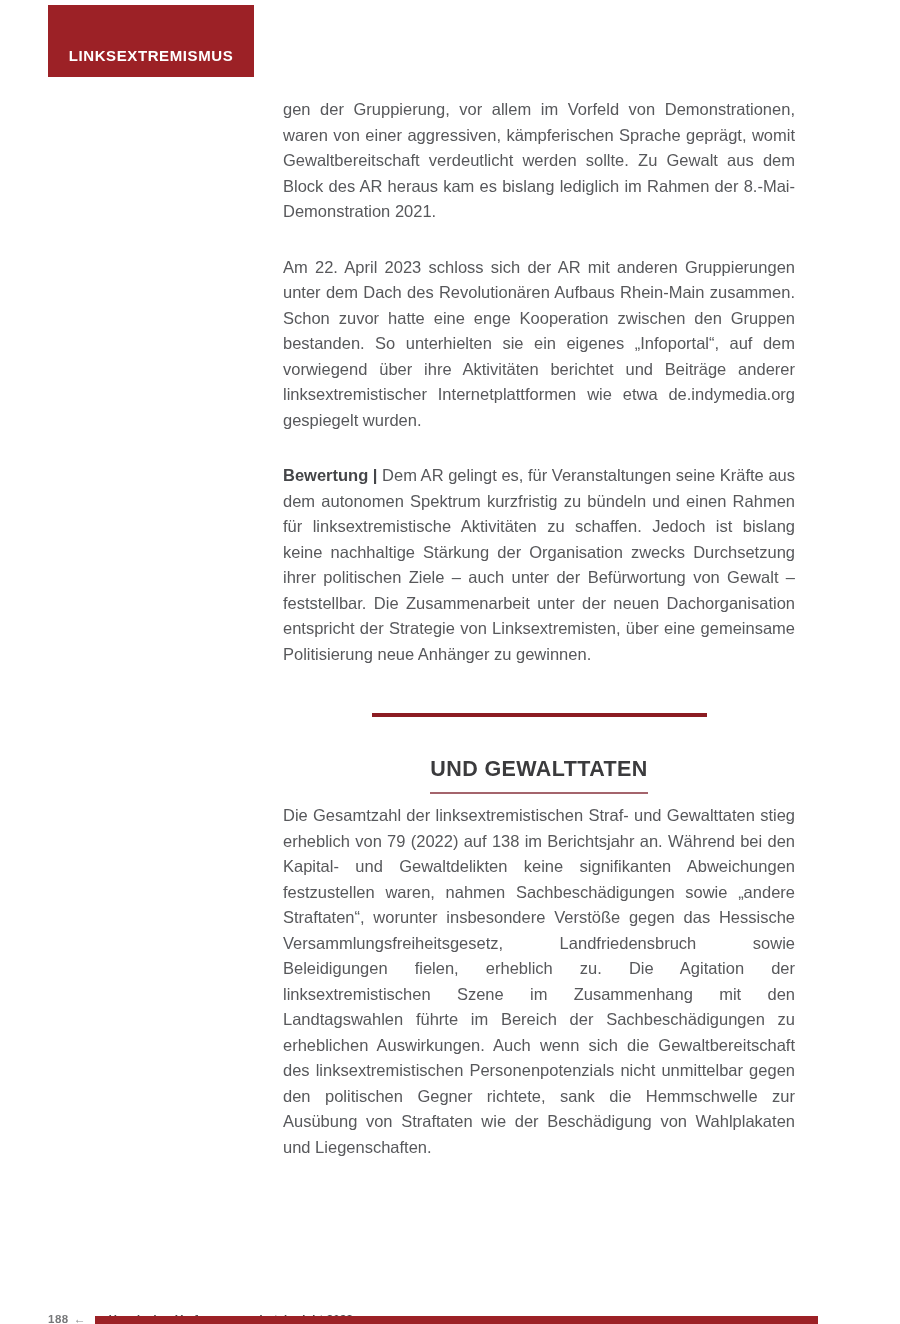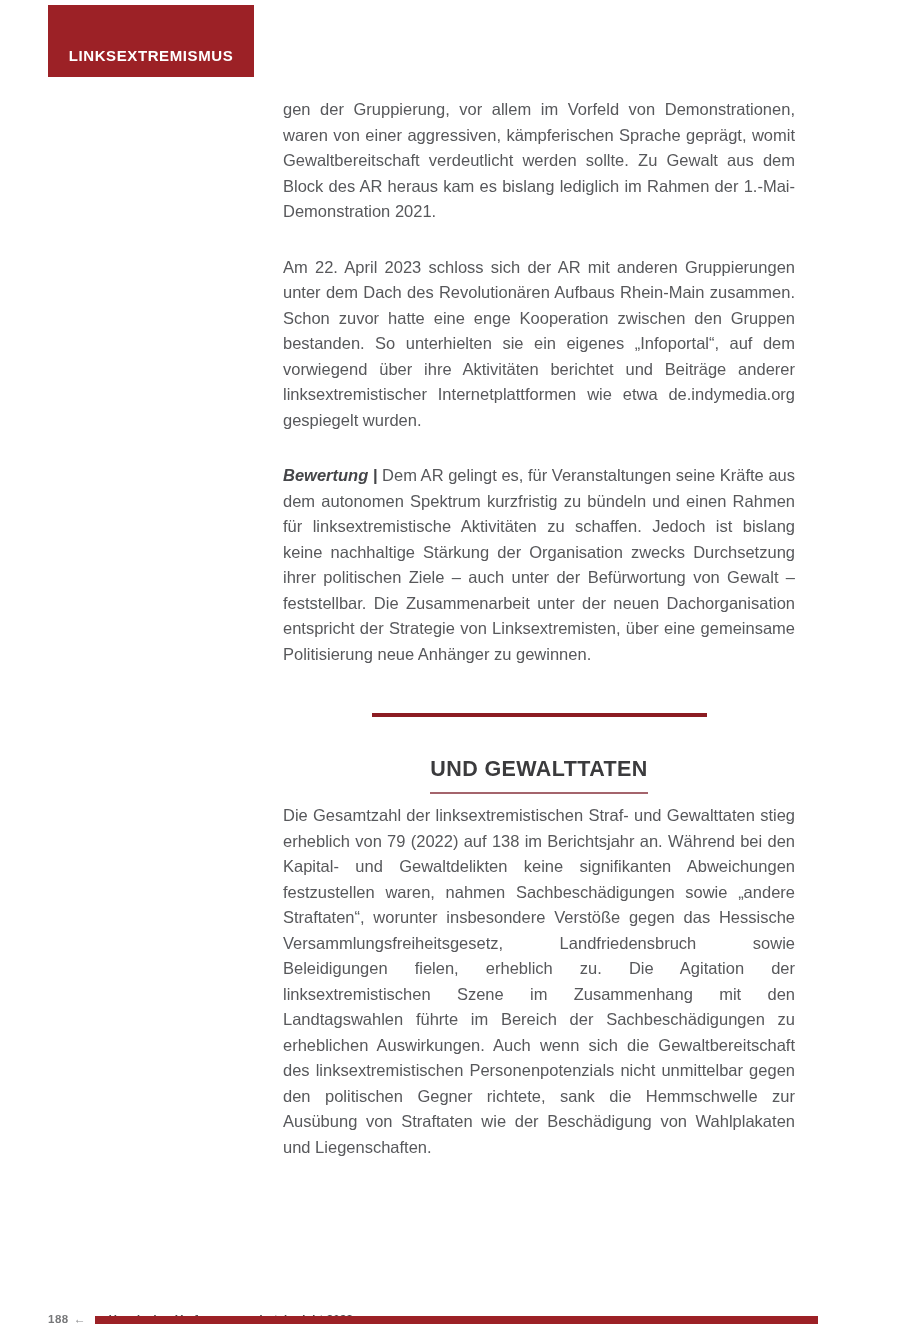--- a/index.html
+++ b/index.html
@@ -38,21 +38,21 @@
     position: absolute;
     left: 283px;
     top: 97px;
     width: 512px;
     color: #57585b;
     font-size: 16.5px;
     line-height: 25.5px;
     text-align: justify;
   }
   .text-column p.body { margin-bottom: 30px; }
-  .eval-label { color: #454649; font-weight: bold; font-style: italic; }
+  .eval-label { color: #454649; font-weight: bold; }
 
   
   .section-heading-block {
     margin-top: 46px;
     margin-bottom: 9px;
     text-align: center;
   }
   .rule-top {
     width: 335px;
     height: 4px;
@@ -102,21 +102,21 @@
 <body>
 
 <div class="page">
 
   <div class="category-badge">
     <span>LINKSEXTREMISMUS</span>
   </div>
 
   <main class="text-column">
 
-    <p class="body">gen der Gruppierung, vor allem im Vorfeld von Demonstrationen, waren von einer aggressiven, kämpferischen Sprache geprägt, womit Gewaltbereitschaft verdeutlicht werden sollte. Zu Gewalt aus dem Block des AR heraus kam es bislang lediglich im Rahmen der 1.-Mai-Demonstration 2021.</p>
+    <p class="body">gen der Gruppierung, vor allem im Vorfeld von Demonstrationen, waren von einer aggressiven, kämpferischen Sprache geprägt, womit Gewaltbereitschaft verdeutlicht werden sollte. Zu Gewalt aus dem Block des AR heraus kam es bislang lediglich im Rahmen der 8.-Mai-Demonstration 2021.</p>
 
     <p class="body">Am 22. April 2023 schloss sich der AR mit anderen Gruppierungen unter dem Dach des Revolutionären Aufbaus Rhein-Main zusammen. Schon zuvor hatte eine enge Kooperation zwischen den Gruppen bestanden. So unterhielten sie ein eigenes „Infoportal“, auf dem vorwiegend über ihre Aktivitäten berichtet und Beiträge anderer linksextremistischer Internetplattformen wie etwa de.indymedia.org gespiegelt wurden.</p>
 
     <p class="body"><strong class="eval-label">Bewertung | </strong><span>Dem AR gelingt es, für Veranstaltungen seine Kräfte aus dem autonomen Spektrum kurzfristig zu bündeln und einen Rahmen für linksextremistische Aktivitäten zu schaffen. Jedoch ist bislang keine nachhaltige Stärkung der Organisation zwecks Durchsetzung ihrer politischen Ziele – auch unter der Befürwortung von Gewalt – feststellbar. Die Zusammenarbeit unter der neuen Dachorganisation entspricht der Strategie von Linksextremisten, über eine gemeinsame Politisierung neue Anhänger zu gewinnen.</span></p>
 
     <div class="section-heading-block">
       <div class="rule-top"></div>
       <h2 class="section-heading"><br><span>UND GEWALTTATEN</span></h2>
       <div class="rule-bottom"></div>
     </div>

